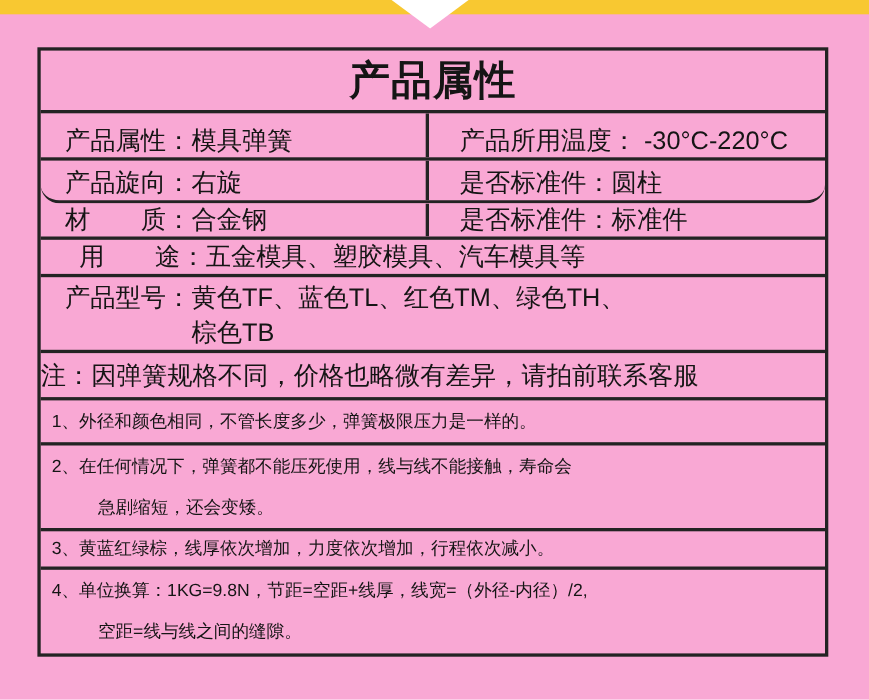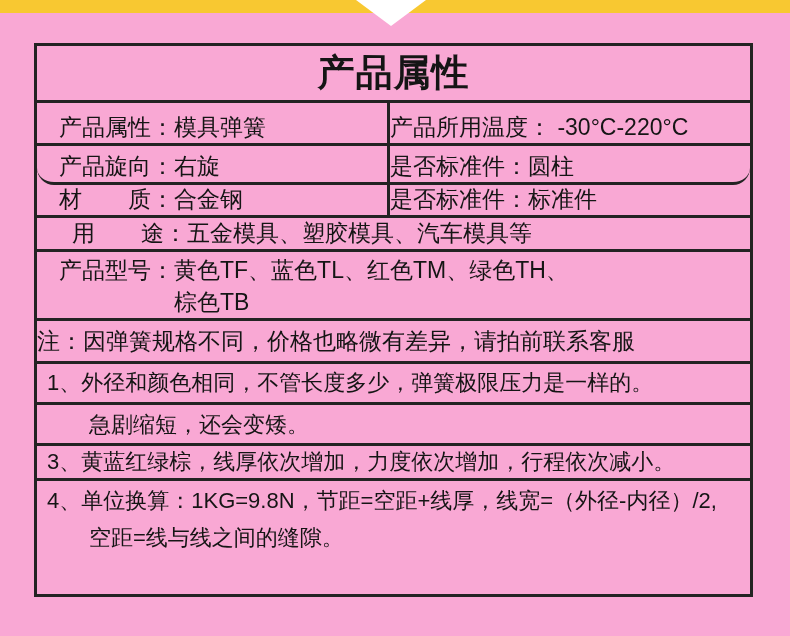--- a/index.html
+++ b/index.html
@@ -42,39 +42,39 @@
   .title-row {
     height: 57px;
     justify-content: center;
     font-size: 37px; font-weight: bold;
     letter-spacing: 1px;
   }
 
   .cols { padding: 0; }
   .cell { display: flex; align-items: flex-end; height: 100%; white-space: nowrap; }
   .cell.l { width: 353px; border-right: 3px solid #232323; padding-left: 22px; }
-  .cell.r { flex: 1; padding-left: 0; }
+  .cell.r { flex: 1; padding-left: 28px; }
 
   .r1 { height: 43px; }
   .r2 { height: 39px; border-radius: 17px; }
   .r3 { height: 33px; }
 
   .single { height: 34px; padding-left: 35px; white-space: nowrap; }
 
   .model-row {
     height: 69px;
     align-items: flex-start;
     padding: 2px 0 0 22px;
   }
   .model-row .label { white-space: pre; line-height: 32px; }
   .model-row .value div { line-height: 32px; white-space: nowrap; }
 
   .note-row { height: 43px; white-space: nowrap; }
 
-  .tip-row { height: 41px; padding-left: 10px; font-size: 22px; white-space: nowrap; }
+  .tip-row { height: 41px; padding-left: 10px; font-size: 16px; white-space: nowrap; }
   .tip-row.two { display: block; padding-top: 1px; height: auto; }
   .tip-row.two .l1, .tip-row.two .l2 { line-height: 37px; white-space: nowrap; }
   .tip-row.two .l2 { padding-left: 42px; }
   .t8  { height: 75px; }
   .t10 { height: 79px; }
   .t10 .l1, .t10 .l2 { line-height: 36px; }
   .t9 { height: 35px; }
 </style>
 </head>
 <body>
@@ -130,20 +130,21 @@
 
     <div class="row note-row">
       <span>注：因弹簧规格不同，价格也略微有差异，请拍前联系客服</span>
     </div>
 
     <div class="row tip-row">
       <span class="l1">1、外径和颜色相同，不管长度多少，弹簧极限压力是一样的。</span>
     </div>
 
     <div class="row tip-row two t8">
+      <div class="l1">2、在任何情况下，弹簧都不能压死使用，线与线不能接触，寿命会</div>
       <div class="l2">急剧缩短，还会变矮。</div>
     </div>
 
     <div class="row tip-row t9">
       <span class="l1">3、黄蓝红绿棕，线厚依次增加，力度依次增加，行程依次减小。</span>
     </div>
 
     <div class="row tip-row two t10">
       <div class="l1">4、单位换算：1KG=9.8N，节距=空距+线厚，线宽=（外径-内径）/2,</div>
       <div class="l2">空距=线与线之间的缝隙。</div>

